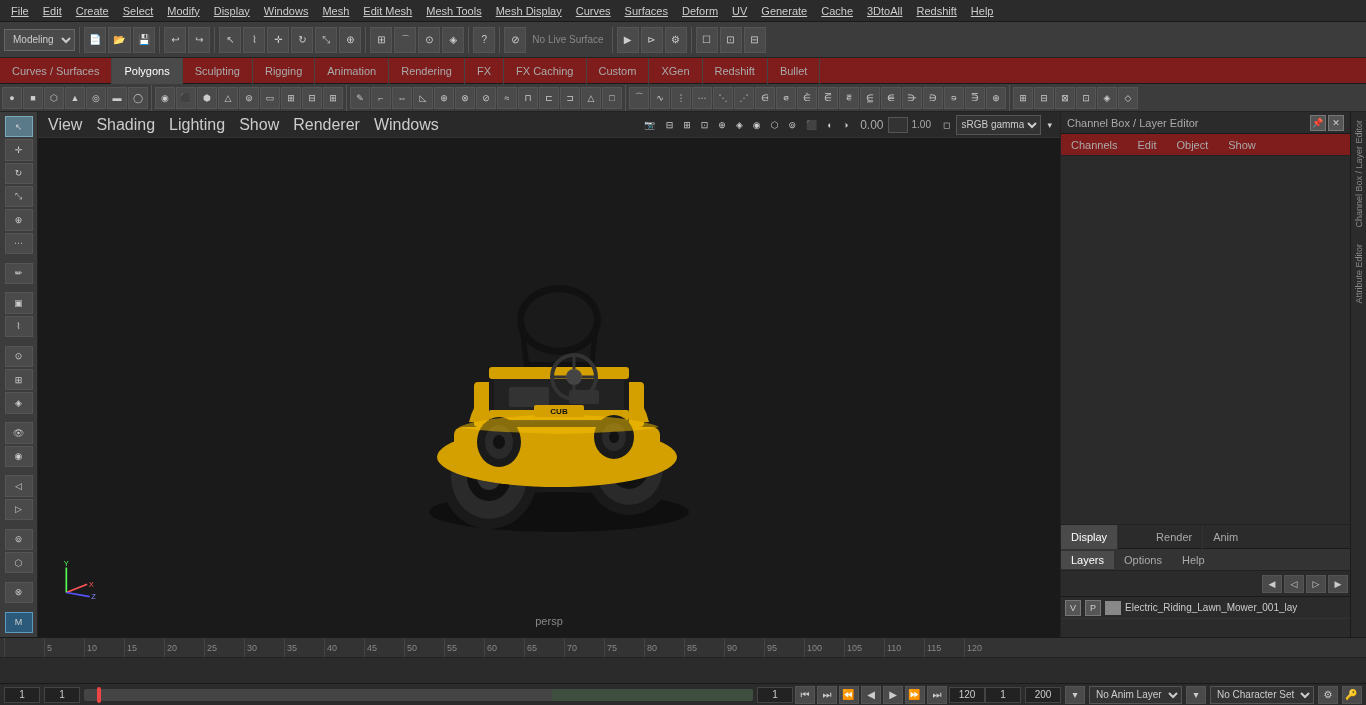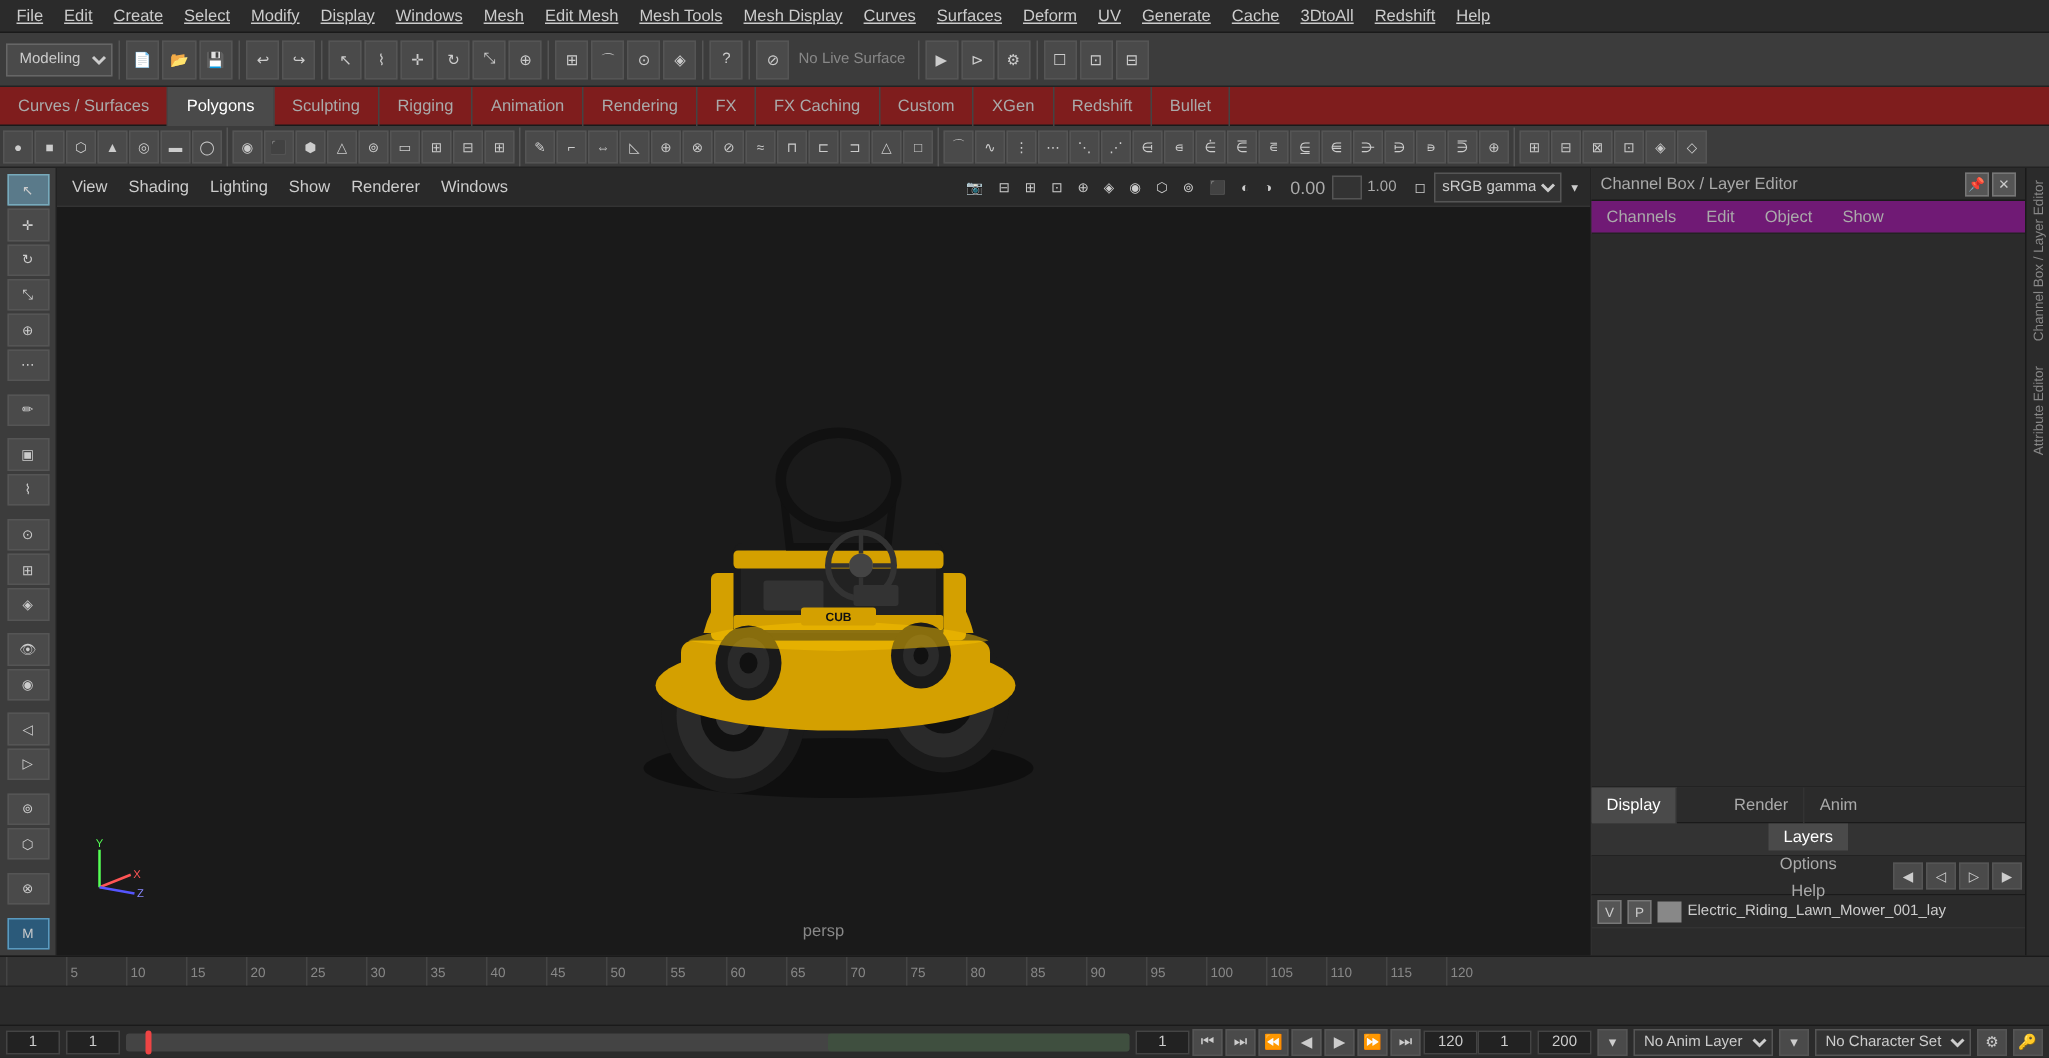--- a/index.html
+++ b/index.html
@@ -37,32 +37,32 @@
     #viewport-label { position: absolute; bottom: 10px; left: 50%; transform: translateX(-50%); color: #888; font-size: 11px; pointer-events: none; }
     #viewport-axes { position: absolute; bottom: 30px; left: 20px; }
     .axis-svg { width: 50px; height: 50px; }
 
     
     #scene-object { position: absolute; top: 50%; left: 50%; transform: translate(-50%, -55%); width: 300px; height: 320px; pointer-events: none; }
 
     
     #viewport-top-toolbar { display: flex; align-items: center; background: rgba(40,40,40,0.9); height: 26px; padding: 0 4px; gap: 2px; border-bottom: 1px solid #333; }
     .vt-btn { background: transparent; border: none; color: #ccc; font-size: 9px; padding: 1px 4px; cursor: pointer; height: 20px; display: flex; align-items: center; }
-    .vt-menu { color: #ccc; font-size: 11px; padding: 2px 6px; cursor: pointer; }
+    .vt-menu { color: #ccc; font-size: 16px; padding: 2px 6px; cursor: pointer; }
 
     
     #right-panel { width: 290px; background: #3c3c3c; border-left: 1px solid #222; display: flex; flex-direction: column; }
     #channel-box-header { display: flex; align-items: center; background: #2b2b2b; height: 22px; padding: 0 6px; border-bottom: 1px solid #1a1a1a; font-size: 11px; color: #aaa; justify-content: space-between; }
-    #channel-box-tabs { display: flex; align-items: center; background: #701a75; height: 22px; border-bottom: 1px solid #222; }
+    #channel-box-tabs { display: flex; align-items: center; background: #7f1d1d; height: 22px; border-bottom: 1px solid #222; }
     .cb-tab { padding: 3px 10px; font-size: 11px; color: #aaa; cursor: pointer; }
     #channel-box-content { flex: 1; background: #2b2b2b; }
 
     
     #layer-section { background: #3c3c3c; border-top: 1px solid #222; }
-    #layer-tabs { display: flex; align-items: center; background: #333; height: 22px; border-bottom: 1px solid #222; flex-direction: column; }
+    #layer-tabs { display: flex; align-items: center; background: #333; height: 22px; border-bottom: 1px solid #222; }
     .layer-tab { padding: 3px 10px; font-size: 11px; color: #aaa; cursor: pointer; }
     .layer-tab.active { background: #4a4a4a; color: #fff; }
     #layer-buttons { display: flex; align-items: center; background: #2b2b2b; height: 26px; padding: 0 2px; gap: 2px; border-bottom: 1px solid #1a1a1a; justify-content: flex-end; }
     .layer-btn { background: #4a4a4a; border: 1px solid #555; color: #ccc; font-size: 9px; width: 20px; height: 18px; display: flex; align-items: center; justify-content: center; cursor: pointer; }
     #layer-list { background: #2b2b2b; min-height: 40px; }
     .layer-row { display: flex; align-items: center; height: 22px; padding: 0 4px; gap: 4px; border-bottom: 1px solid #333; }
     .layer-v { width: 16px; height: 16px; background: #555; border: 1px solid #777; display: flex; align-items: center; justify-content: center; font-size: 9px; cursor: pointer; }
     .layer-p { width: 16px; height: 16px; background: #555; border: 1px solid #777; display: flex; align-items: center; justify-content: center; font-size: 9px; cursor: pointer; }
     .layer-color { width: 16px; height: 14px; background: #888; border: none; }
     .layer-name { flex: 1; font-size: 10px; color: #ccc; overflow: hidden; text-overflow: ellipsis; white-space: nowrap; }

